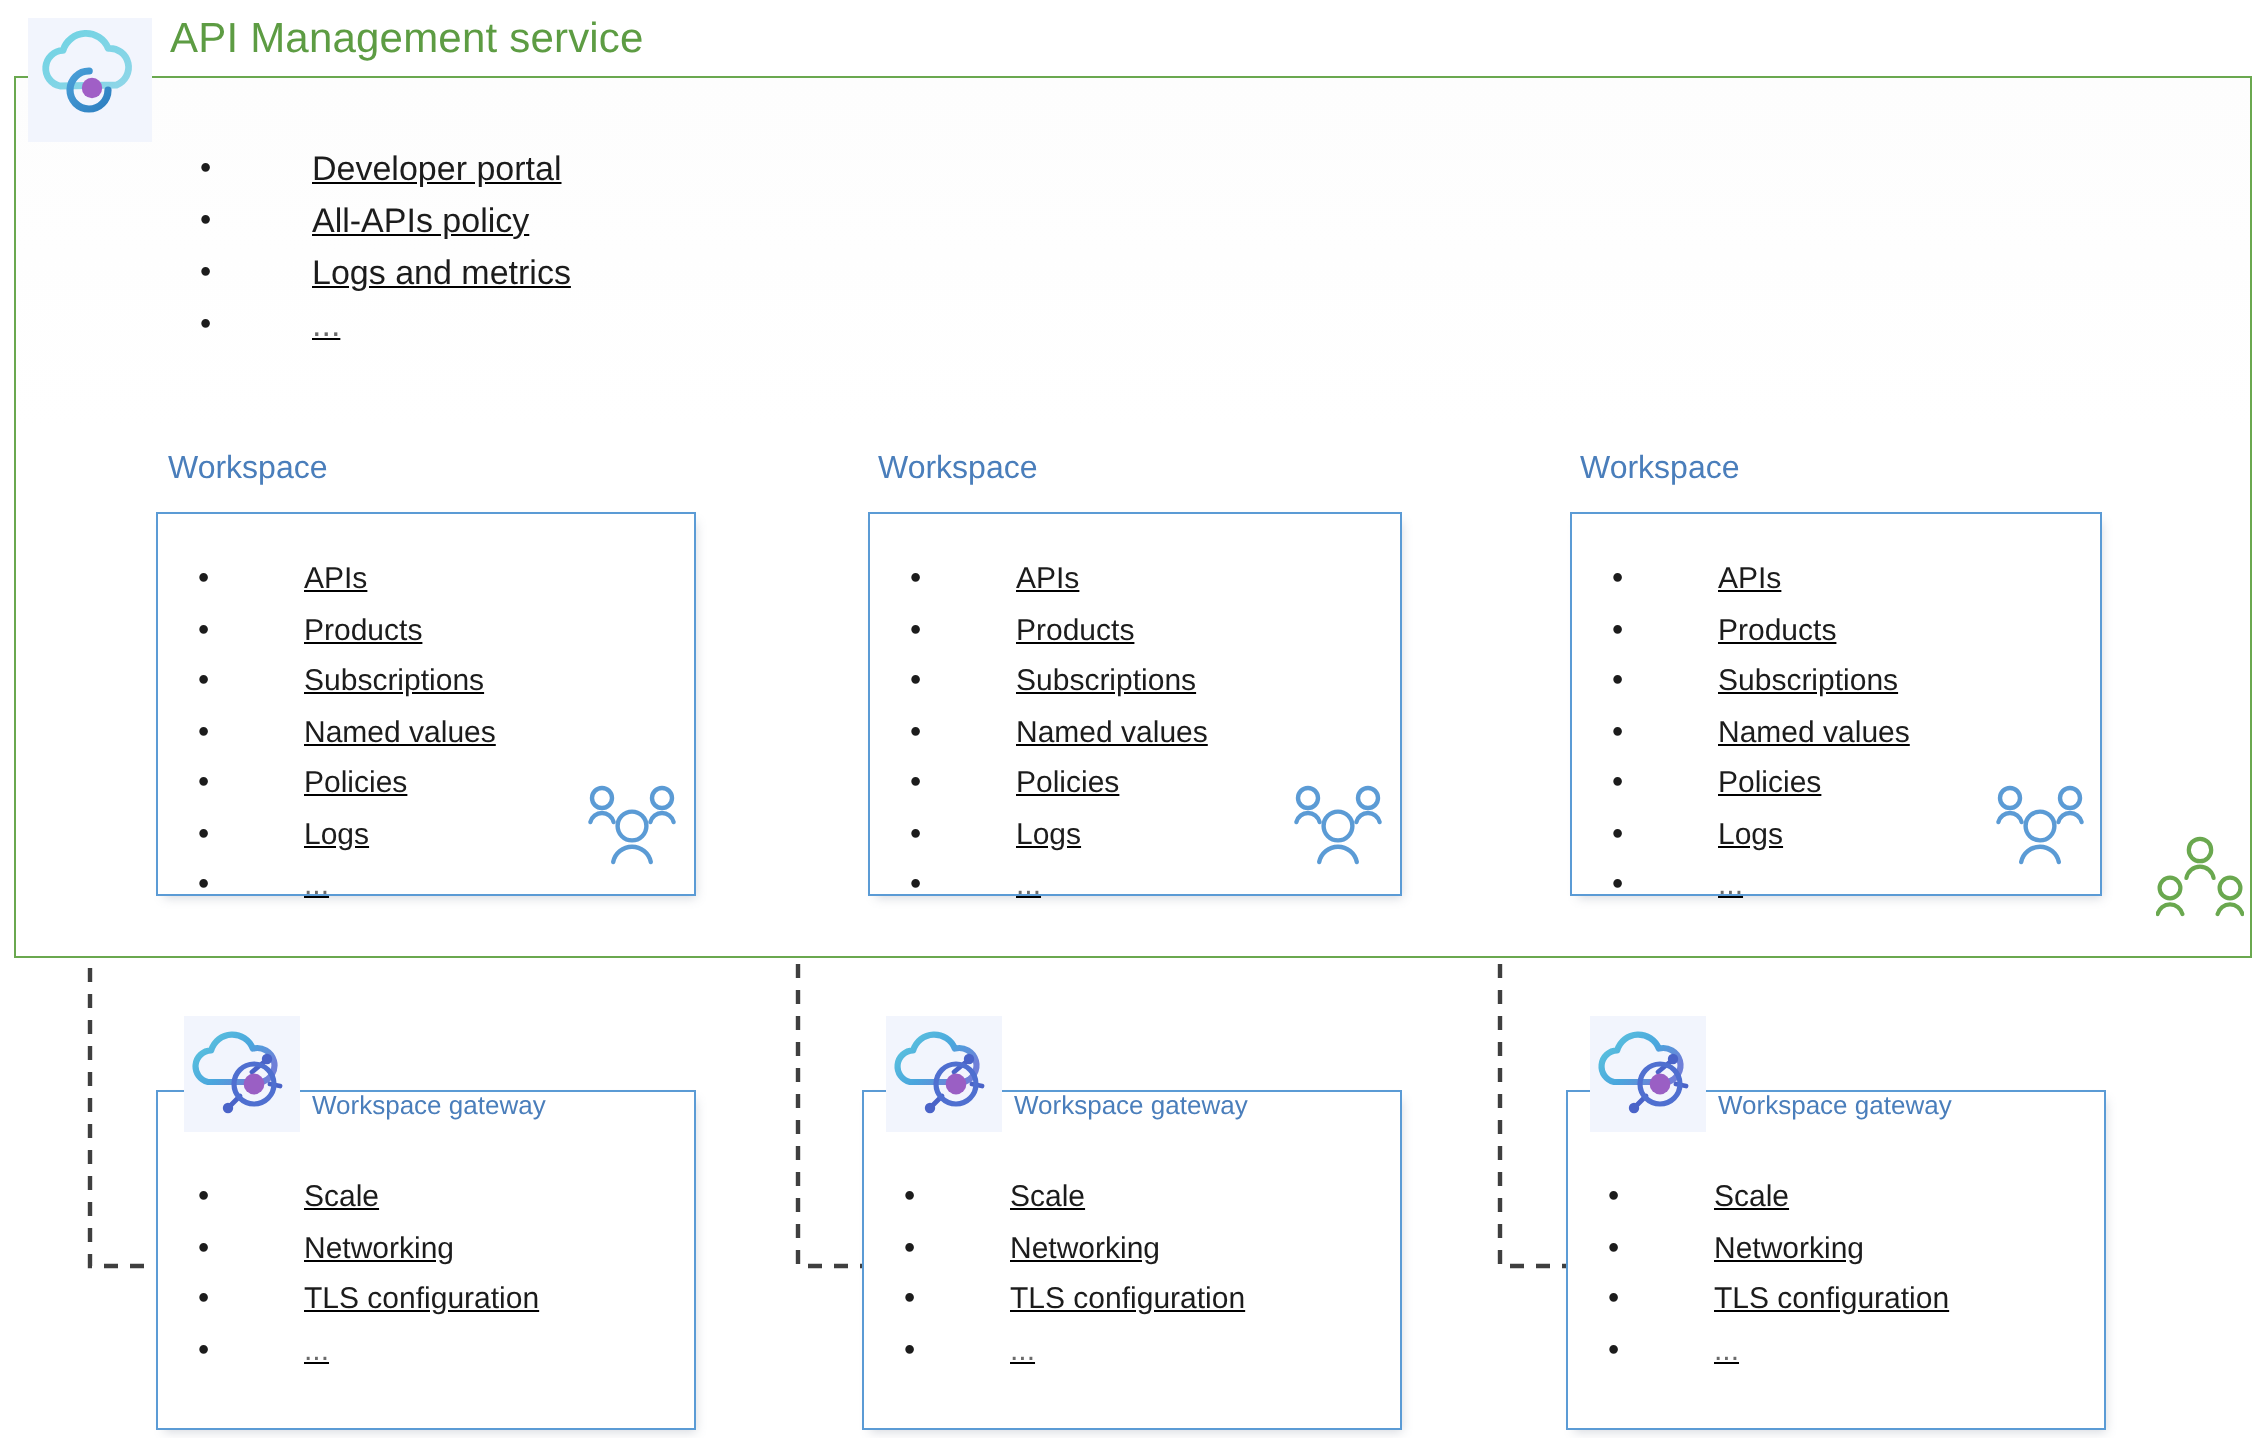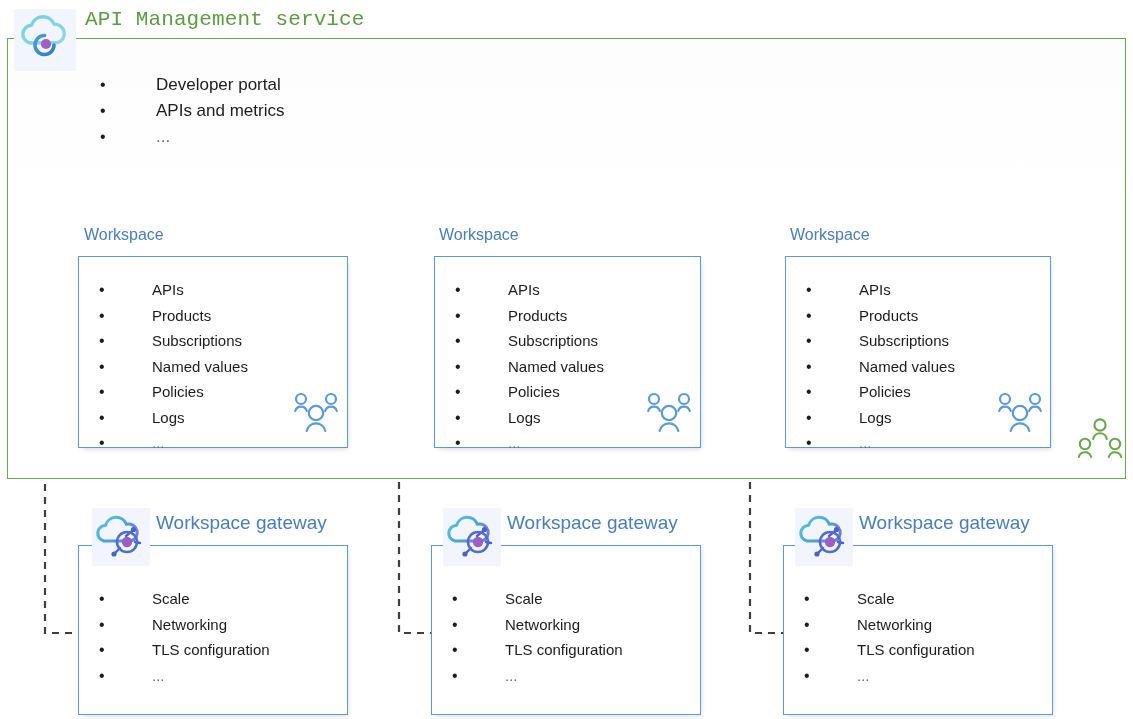--- a/index.html
+++ b/index.html
@@ -43,21 +43,20 @@
   }
   .service-title {
     position: absolute;
     left: 85px;
     top: 8px;
     font-size: 21px;
     color: #5d9c43;
     letter-spacing: 0.1px;
     white-space: nowrap;
     z-index: 6;
-    font-family: Liberation Mono, monospace;
   }
 
   
   .icon-tile {
     position: absolute;
     background: #f2f5fd;
     z-index: 5;
   }
   .icon-tile svg { display: block; }
 
@@ -86,41 +85,43 @@
     box-sizing: border-box;
     border: 1.2px solid #5b9bd5;
     background: #ffffff;
     box-shadow: 2px 3px 5px -2px rgba(120,130,150,0.30);
     z-index: 3;
   }
 
   
   .gw-title {
     position: absolute;
-    font-size: 19px;
+    font-size: 13px;
     color: #4a7ebb;
     white-space: nowrap;
     z-index: 6;
+    margin-top: 33px;
   }
   .gw-box {
     position: absolute;
     box-sizing: border-box;
     border: 1.2px solid #5b9bd5;
     background: #ffffff;
     box-shadow: 2px 3px 5px -2px rgba(120,130,150,0.30);
     z-index: 3;
   }
 
   
   .bullets {
     position: absolute;
     margin: 0;
     padding: 0;
     list-style: none;
     z-index: 4;
+    text-decoration: underline;
   }
   .bullets li {
     position: relative;
     font-size: 15px;
     line-height: 25.5px;
     color: #1c1c1c;
     padding-left: 53px;
     white-space: nowrap;
   }
   .bullets li::before {
@@ -188,21 +189,22 @@
         </linearGradient>
       </defs>
       <path d="M16,34 a9,9 0 0 1 1.5,-17.8 a12,12 0 0 1 22.6,-1 a9.5,9.5 0 0 1 4.2,18.3 z" fill="none" stroke="url(#apimCloud)" stroke-width="3.4" stroke-linejoin="round"></path>
       <path d="M40,36 a9.5,9.5 0 1 1 -9.4,-9.5" fill="none" stroke="url(#apimArc)" stroke-width="3.6" stroke-linecap="round"></path>
       <circle cx="32" cy="35" r="5.1" fill="#a05fc6"></circle>
     </svg>
   </div>
 
   <ul class="bullets" id="service-bullets" style="left:100px; top:72px;">
     <li>Developer portal</li>
-    <li>APIs and metrics</li>
+    <li>All-APIs policy</li>
+    <li>Logs and metrics</li>
     <li class="ellipsis">...</li>
   </ul>
 
   <div class="people-icon" style="left:1078px; top:416px;">
     <svg width="44" height="48" viewBox="0 0 44 48">
       <g fill="none" stroke="#6aa84f" stroke-width="2.1" stroke-linecap="round">
         <circle cx="22" cy="9" r="5.6"></circle>
         <path d="M15.2,23 a6.9,6.9 0 0 1 13.6,0"></path>
         <circle cx="7" cy="28" r="5.2"></circle>
         <path d="M0.8,41 a6.4,6.4 0 0 1 12.4,0"></path>

